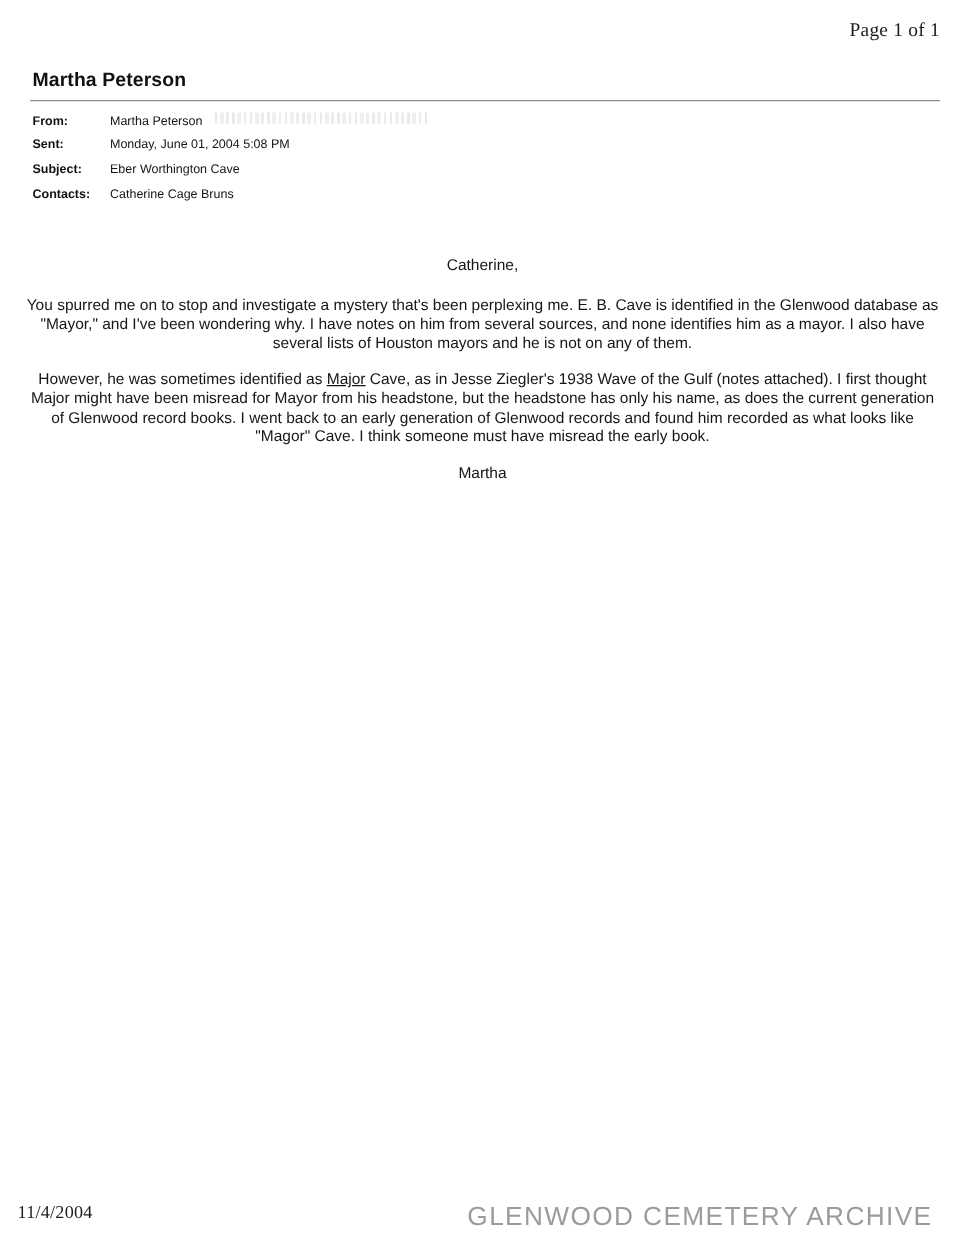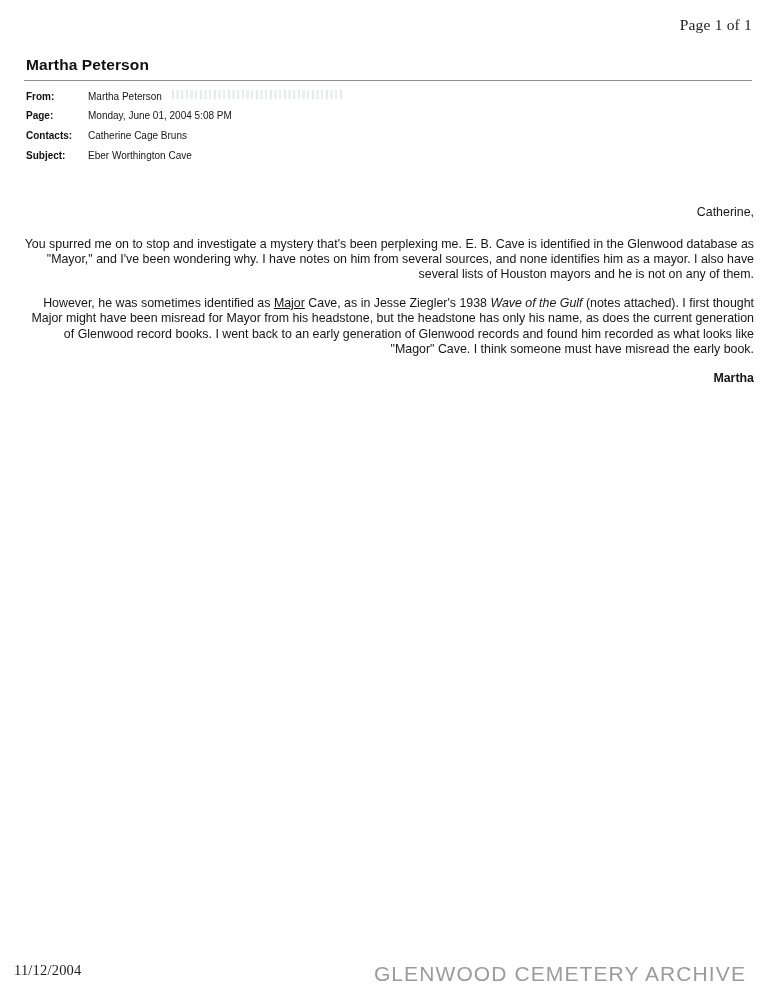--- a/index.html
+++ b/index.html
@@ -103,26 +103,26 @@
     position: absolute;
     left: 18px;
     top: 205px;
     width: 736px;
     font-size: 12.4px;
     line-height: 15.1px;
     color: #161616;
   }
   .para {
     margin: 0 0 14px 0;
-    text-align: right;
+    text-align: center;
   }
   .para.salutation { margin-bottom: 17px; }
-  .para.signature { margin-bottom: 16px; font-weight: bold; }
+  .para.signature { margin-bottom: 16px; }
   .u { text-decoration: underline; }
-  .i { font-style: italic; }
+  .i { }
 
   
   .watermark {
     position: absolute;
     right: 22px;
     top: 962px;
     font-size: 21px;
     letter-spacing: 1.1px;
     color: #9b9b9b;
     white-space: nowrap;
@@ -151,47 +151,47 @@
   <div class="header-rule"></div>
 
   <div class="fields">
 
     <div class="field-row">
       <span class="field-label">From:</span>
       <span class="field-value"><span>Martha Peterson</span><span class="smudge smudge-from"></span></span>
     </div>
 
     <div class="field-row">
-      <span class="field-label">Page:</span>
+      <span class="field-label">Sent:</span>
       <span class="field-value">Monday, June 01, 2004 5:08 PM</span>
     </div>
 
 
     <div class="field-row">
-      <span class="field-label">Contacts:</span>
-      <span class="field-value">Catherine Cage Bruns</span>
+      <span class="field-label">Subject:</span>
+      <span class="field-value">Eber Worthington Cave</span>
     </div>
 
     <div class="field-row">
-      <span class="field-label">Subject:</span>
-      <span class="field-value">Eber Worthington Cave</span>
+      <span class="field-label">Contacts:</span>
+      <span class="field-value">Catherine Cage Bruns</span>
     </div>
 
   </div>
 
   <div class="body-text">
 
     <p class="para salutation">Catherine,</p>
 
     <p class="para">You spurred me on to stop and investigate a mystery that's been perplexing me.  E. B. Cave is identified in the Glenwood database as "Mayor," and I've been wondering why.  I have notes on him from several sources, and none identifies him as a mayor.  I also have several lists of Houston mayors and he is not on any of them.</p>
 
     <p class="para"><span>However, he was sometimes identified as </span><span class="u">Major</span><span> Cave, as in Jesse Ziegler's 1938 </span><span class="i">Wave of the Gulf</span><span> (notes attached).  I first thought Major might have been misread for Mayor from his headstone, but the headstone has only his name, as does the current generation of Glenwood record books.  I went back to an early generation of Glenwood records and found him recorded as what looks like "Magor" Cave.  I think someone must have misread the early book.</span></p>
 
 
     <p class="para signature">Martha</p>
 
   </div>
 
   <div class="watermark">GLENWOOD CEMETERY ARCHIVE</div>
 
-  <div class="footer-date">11/12/2004</div>
+  <div class="footer-date">11/4/2004</div>
 
 </div>
 
 </body></html>

